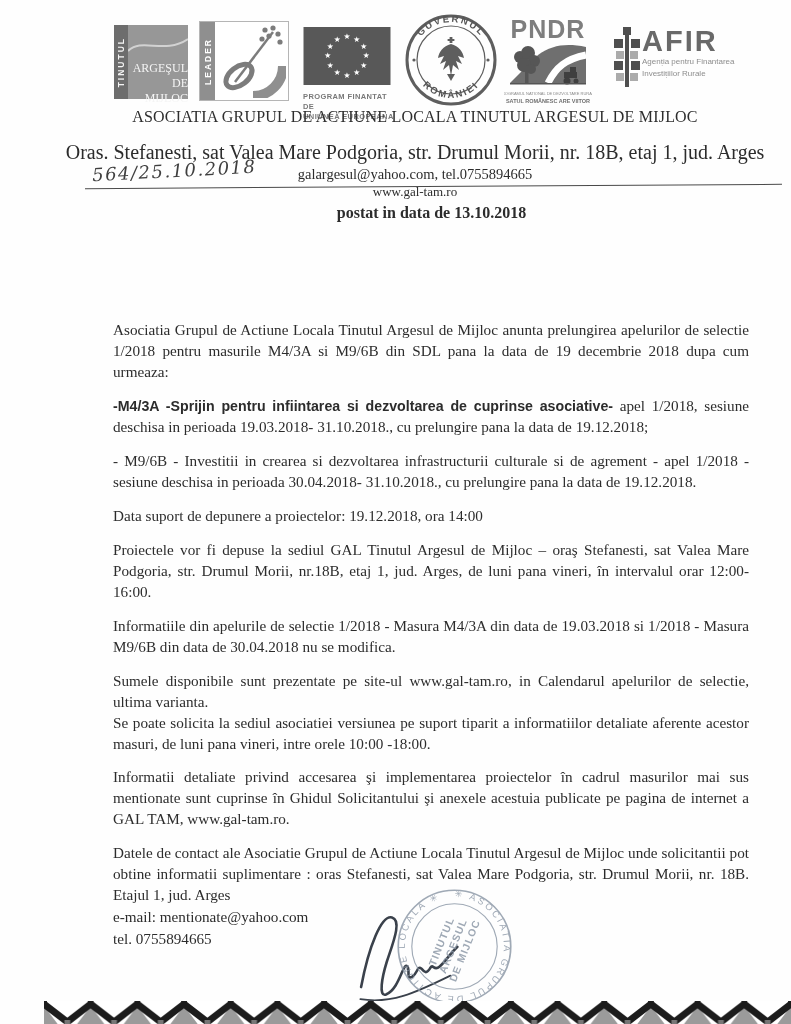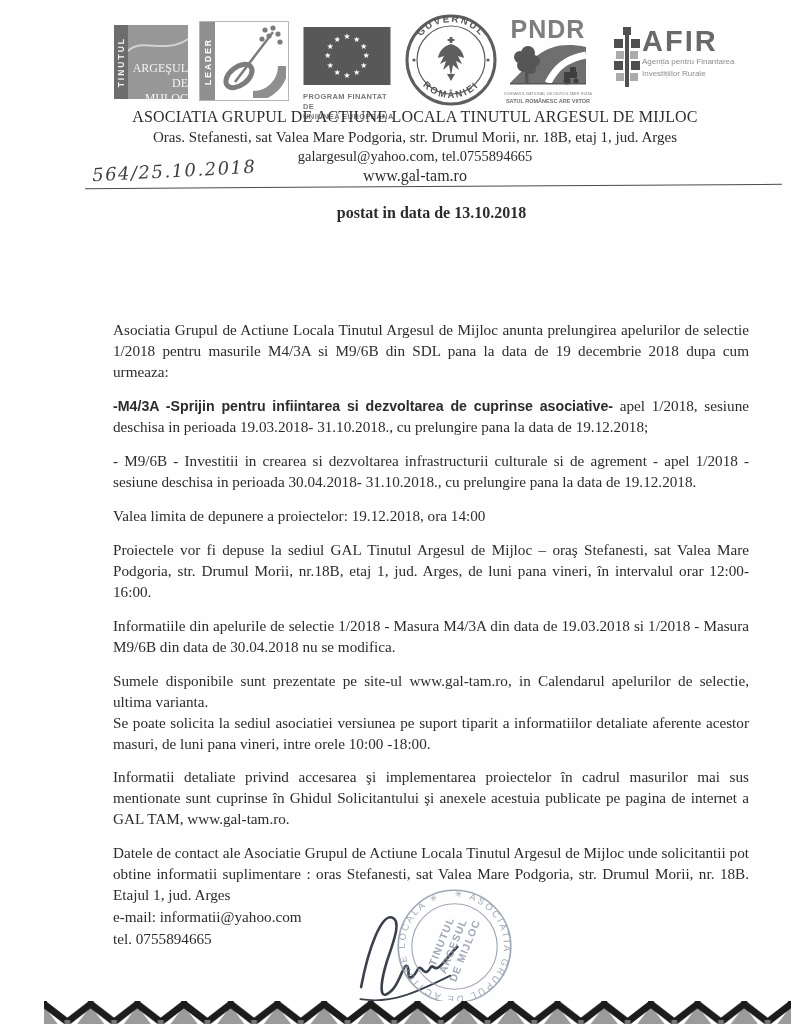--- a/index.html
+++ b/index.html
@@ -25,23 +25,23 @@
               letter-spacing:.4px;line-height:1.35;}
   .logo-gov{left:405px;top:14px;}
   .logo-pndr{left:504px;top:17px;}
   .logo-afir{left:612px;top:27px;display:flex;align-items:flex-start;}
   .afir-title{font:bold 29px "Liberation Sans",sans-serif;color:#696969;letter-spacing:2px;line-height:1;}
   .afir-cap{font:8px "Liberation Sans",sans-serif;color:#8d8d8d;line-height:1.45;}
 
   
   .letterhead{position:absolute;top:107px;left:45px;width:740px;text-align:center;line-height:1.3;}
   .lh-org{font-size:16px;color:#2d2d2d;letter-spacing:.2px;}
-  .lh-addr{font-size:15px;}
+  .lh-addr{font-size:20px;margin-top:11px;}
   .lh-mail{font-size:14.5px;}
-  .lh-web{font-size:16px;}
+  .lh-web{font-size:13px;}
   .reg-number{position:absolute;top:160px;left:92px;font:italic 18px "DejaVu Serif",serif;
               color:#3f3f3f;letter-spacing:1.5px;transform:rotate(-3deg);}
   .head-rule{position:absolute;top:186px;left:85px;width:697px;border-top:1.6px solid #4a4a4a;
              transform:rotate(-0.35deg);}
 
   
   .doc-title{position:absolute;top:201px;left:113px;width:637px;text-align:center;}
   .title1{font-weight:bold;font-size:17.5px;letter-spacing:.4px;}
   .title2{font-weight:bold;font-size:16px;margin-top:3px;}
 
@@ -202,33 +202,33 @@
     <div class="title2">postat in data de 13.10.2018</div>
   </div>
 
   <div class="body-text">
     <p class="para b">Asociatia Grupul de Actiune Locala Tinutul Argesul de Mijloc anunta prelungirea apelurilor de selectie 1/2018 pentru masurile M4/3A si M9/6B din SDL pana la data de 19 decembrie 2018 dupa cum urmeaza:</p>
 
     <p class="para"><span class="lead-sans">-M4/3A -Sprijin pentru infiintarea si dezvoltarea de cuprinse asociative-</span><span> apel 1/2018, sesiune deschisa in perioada 19.03.2018- 31.10.2018., cu prelungire pana la data de 19.12.2018;</span></p>
 
     <p class="para"><span>- M9/6B - </span><span class="b">Investitii in crearea si dezvoltarea infrastructurii culturale si de agrement</span><span> - apel 1/2018 - sesiune deschisa in perioada 30.04.2018- 31.10.2018., cu prelungire pana la data de 19.12.2018.</span></p>
 
-    <p class="para"><span>Valea limita de depunere a proiectelor: </span><span class="b">19.12.2018, ora 14:00</span></p>
+    <p class="para"><span>Data suport de depunere a proiectelor: </span><span class="b">19.12.2018, ora 14:00</span></p>
 
     <p class="para">Proiectele vor fi depuse la sediul GAL Tinutul Argesul de Mijloc – oraş Stefanesti, sat Valea Mare Podgoria, str. Drumul Morii, nr.18B, etaj 1, jud. Arges, de luni pana vineri, în intervalul orar 12:00-16:00.</p>
 
     <p class="para">Informatiile din apelurile de selectie 1/2018 - Masura M4/3A din data de 19.03.2018 si 1/2018 - Masura M9/6B din data de 30.04.2018 nu se modifica.</p>
 
     <p class="para tight">Sumele disponibile sunt prezentate pe site-ul www.gal-tam.ro, in Calendarul apelurilor de selectie, ultima varianta.</p>
     <p class="para">Se poate solicita la sediul asociatiei versiunea pe suport tiparit a informatiilor detaliate aferente acestor masuri, de luni pana vineri, intre orele 10:00 -18:00.</p>
 
     <p class="para"><span>Informatii detaliate privind accesarea şi implementarea proiectelor în cadrul masurilor mai sus mentionate sunt cuprinse în Ghidul Solicitantului şi anexele acestuia publicate pe pagina de internet a GAL TAM, </span><span class="b">www.gal-tam.ro.</span></p>
 
     <p class="para tight">Datele de contact ale Asociatie Grupul de Actiune Locala Tinutul Argesul de Mijloc unde solicitantii pot obtine informatii suplimentare : oras Stefanesti, sat Valea Mare Podgoria, str. Drumul Morii, nr. 18B. Etajul 1, jud. Arges</p>
-    <p class="contact-line">e-mail: informatii@yahoo.com</p>
+    <p class="contact-line">e-mail: mentionate@yahoo.com</p>
     <p class="contact-line">tel. 0755894665</p>
   </div>
 
   <svg class="signature" width="150" height="100" viewBox="0 0 150 100">
     <g stroke="#3a414b" stroke-width="2.6" fill="none" stroke-linecap="round">
       <path d="M6,76 C18,36 34,6 44,10 C54,14 42,36 34,54 C28,68 22,88 30,86 C44,82 50,56 54,60 C57,63 51,74 58,71 C64,68 64,60 68,64 C70,67 72,71 77,64 C80,60 80,68 86,64 C92,60 98,52 106,46"></path>
       <path d="M4,88 C34,96 58,88 96,74" stroke-width="1.8"></path>
     </g>
   </svg>
 

